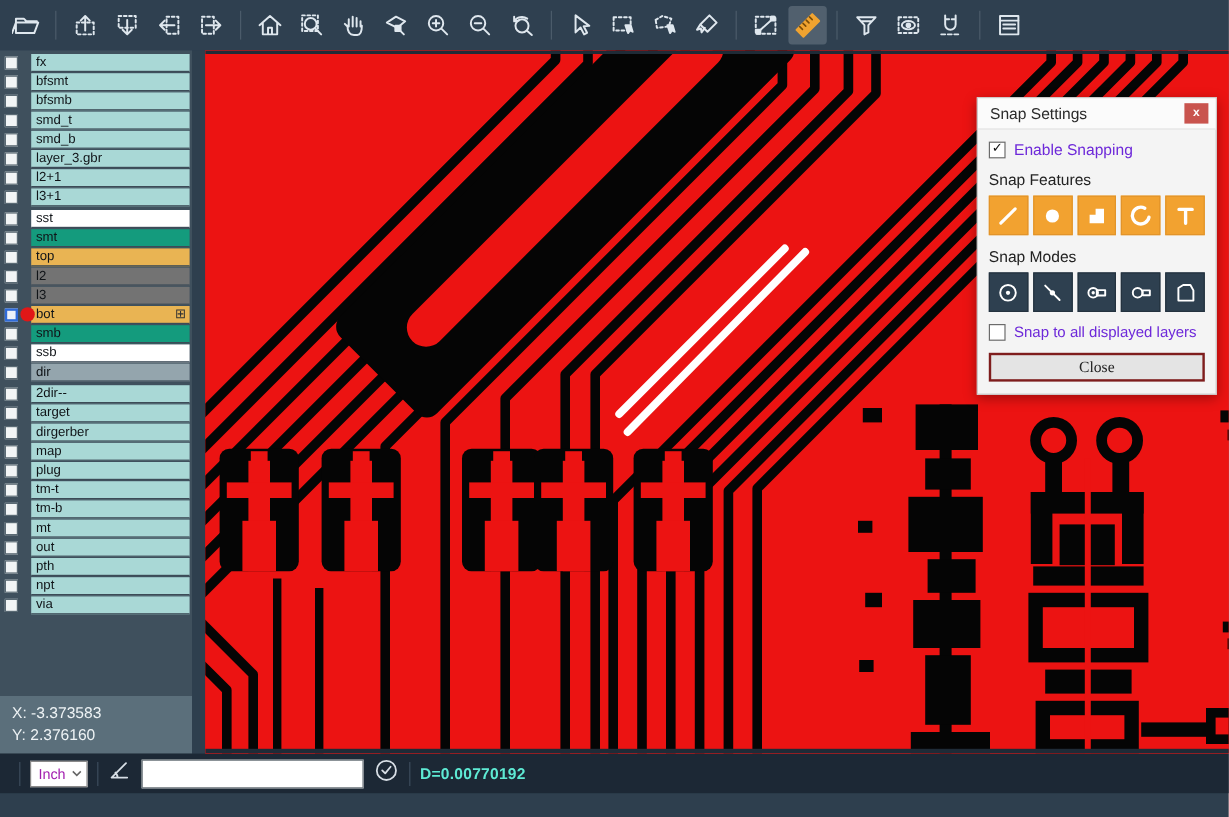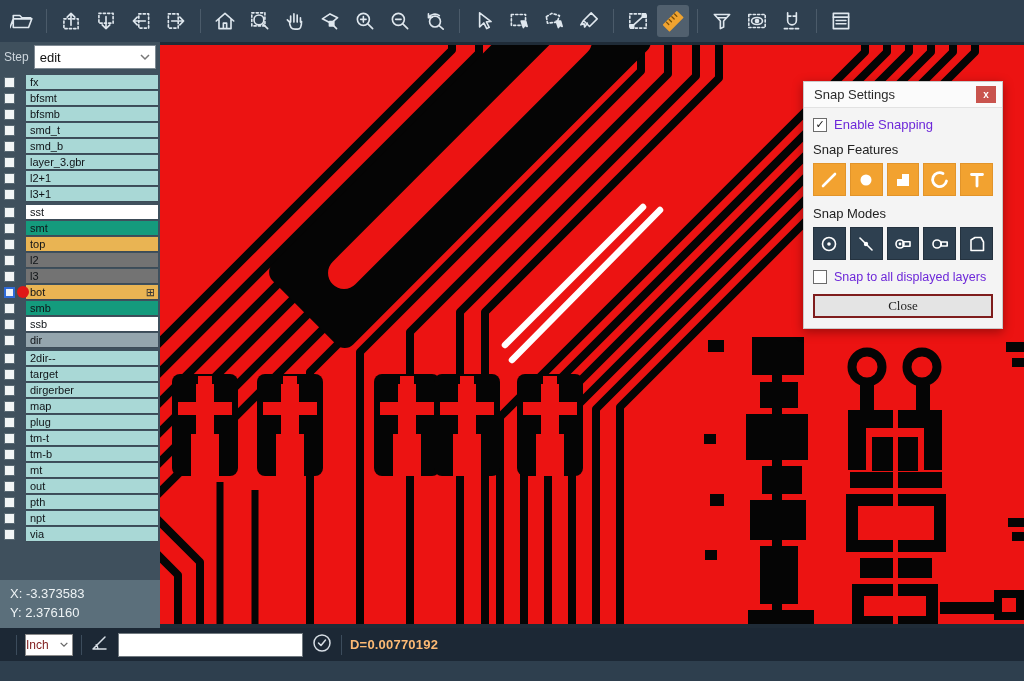--- a/index.html
+++ b/index.html
@@ -38,21 +38,21 @@
   .gridglyph { margin-left:auto; margin-right:3px; font-size:11px; color:#333; line-height:1; }
   .c-cyan  { background:#a9d8d6; }
   .c-white { background:#ffffff; }
   .c-green { background:#149b7d; }
   .c-amber { background:#e9b453; }
   .c-gold  { background:#737373; }
   .c-gray  { background:#94a5ad; }
   .coordbox { margin-top:auto; background:#5b6f7b; height:48px; padding:5px 10px; color:#eef3f5; font-size:13px; line-height:1.45; }
 
   
-  .canvas { position:relative; flex:1; background:#ec1312; overflow:hidden; }
+  .canvas { position:relative; flex:1; background:#ec1312; overflow:hidden;margin-left:11px; }
   .canvas svg.art { display:block; width:864px; height:586px; }
 
   
   .dialog { position:absolute; left:643px; top:39px; width:200px; background:#f4f4f4; border:1px solid #c9c9c9; box-shadow:0 3px 10px rgba(0,0,0,.35); }
   .dlg-title { height:26px; background:#fbfbfb; border-bottom:1px solid #e2e2e2; display:flex; align-items:center; padding:0 6px 0 10px; }
   .dlg-title span { font-size:13px; color:#2a2a2a; }
   .dlg-close { margin-left:auto; width:20px; height:17px; background:#c9544e; color:#fff; font-size:10px; font-weight:bold; display:flex; align-items:center; justify-content:center; }
   .dlg-body { padding:9px 9px 10px 9px; }
   .chkrow { display:flex; align-items:center; gap:7px; margin-bottom:10px; }
   .chk { width:14px; height:14px; background:#fff; border:1px solid #6b6b6b; font-size:11px; color:#111; display:flex; align-items:center; justify-content:center; line-height:1; }
@@ -61,25 +61,25 @@
   .btnrow { display:flex; gap:4px; margin-bottom:10px; }
   .sbtn { width:33px; height:33px; display:flex; align-items:center; justify-content:center; }
   .sbtn.orange { background:#f2a230; border:1px solid #e2942a; }
   .sbtn.dark { background:#2e4050; border:1px solid #24323f; }
   .sbtn svg { stroke:#fff; fill:none; stroke-width:2; stroke-linecap:round; stroke-linejoin:round; }
   .dlg-closebtn { margin-top:2px; width:100%; height:24px; background:#e4e4e4; border:2px solid #7f1d1d; font-size:13px; color:#222; display:flex; align-items:center; justify-content:center; font-family:Liberation Serif, serif; }
 
   
   .bottombar { height:33px; background:#1c2835; display:flex; align-items:center; gap:8px; padding-left:16px; flex:0 0 auto; }
   .bsep { width:1px; height:20px; background:#3c4c5c; }
-  .unitbox { width:48px; height:22px; background:#fff; border:1px solid #8a8a8a; display:flex; align-items:center; font-size:12px; color:#7f1d1d; }
+  .unitbox { width:48px; height:22px; background:#fff; border:1px solid #8a8a8a; display:flex; align-items:center; font-size:12px; color:#a21caf; padding-left:6px; }
   .unitbox .dd-arrow { margin-left:auto; width:16px; display:flex; justify-content:center; }
   .angleicon svg, .syncicon svg { stroke:#d7dee5; fill:none; stroke-width:1.5; stroke-linecap:round; stroke-linejoin:round; }
   .measureinput { width:185px; height:24px; background:#fff; border:1px solid #70797f; font-size:12px; padding:0 5px; font-family:"Liberation Sans", sans-serif; }
-  .dist { color:#fdba74; font-size:13px; font-weight:bold; letter-spacing:.2px; }
+  .dist { color:#5eead4; font-size:13px; font-weight:bold; letter-spacing:.2px; }
 </style>
 </head>
 <body>
 
 <div class="root">
 
 
   <div class="toolbar">
     <div class="tbtn">
         <svg width="24" height="24" viewBox="0 0 22 22">
@@ -217,31 +217,20 @@
         <svg width="24" height="24" viewBox="0 0 22 22">
           <rect x="4" y="4" width="14" height="14"></rect>
           <path d="M4,7.5 h14 M6.5,10.5 h9 M6.5,13.5 h9"></path>
         </svg>
       </div>
   </div>
 
   <div class="main">
 
     <div class="sidepanel">
-      <div class="steprow">
-        <span class="steplabel">Step</span>
-        <div class="dropdown">
-          <span>edit</span>
-          <span class="dd-arrow">
-              <svg width="12" height="8" viewBox="0 0 12 8">
-                <path d="M2,2 l4,4 4,-4"></path>
-              </svg>
-            </span>
-        </div>
-      </div>
 
       <div class="layergroup">
         <div class="lrow">
             <span class="lcheck"></span>
             <span class="llabel c-cyan">fx</span>
           </div>
         <div class="lrow">
             <span class="lcheck"></span>
             <span class="llabel c-cyan">bfsmt</span>
           </div>

